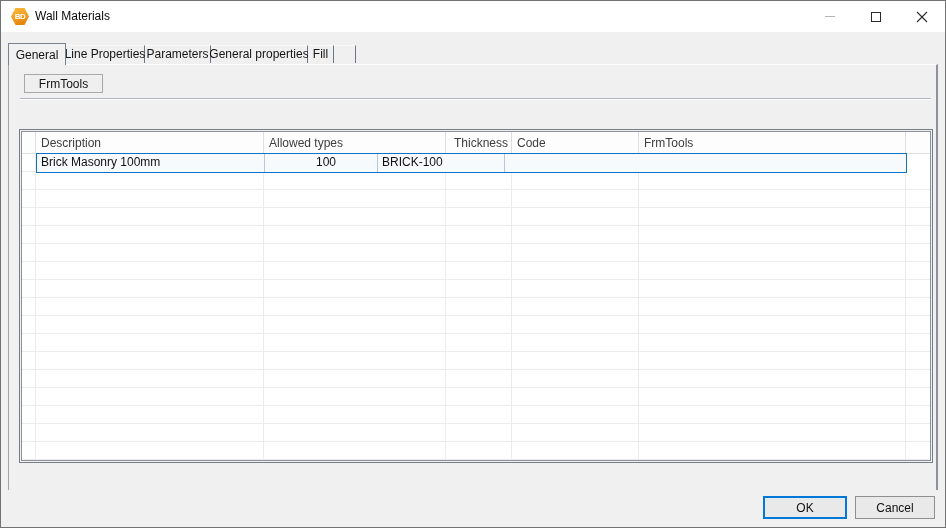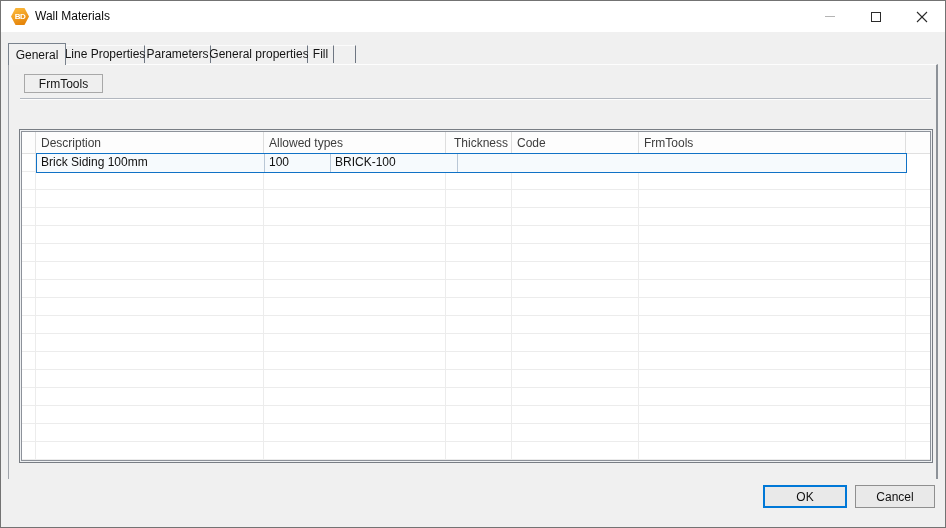--- a/index.html
+++ b/index.html
@@ -42,21 +42,21 @@
   .erow{height:18px;display:flex;border-bottom:1px solid #ececec;}
   .ecell{border-right:1px solid #ececec;height:100%;}
   .ecell.fill{flex:1;border-right:none;}
 
   
   .statusbar{position:absolute;left:0;bottom:0;width:100%;height:26px;background:#f0f0f0;border-top:1px solid #fafafa;}
   .pageind{position:absolute;left:7px;top:0;height:26px;line-height:26px;color:#1b1b1b;}
   .status-divider{position:absolute;left:126px;top:1px;height:24px;width:2px;border-left:1px solid #c9c9c9;border-right:1px solid #fdfdfd;}
 
   
-  .footer{position:absolute;left:0;bottom:12px;width:100%;height:36px;background:#f0f0f0;}
+  .footer{position:absolute;left:0;bottom:1px;width:100%;height:36px;background:#f0f0f0;}
   .btn{position:absolute;top:6px;height:23px;background:#e9e9e9;font-family:"Liberation Sans",sans-serif;font-size:12px;color:#101010;display:flex;align-items:center;justify-content:center;padding:0;}
   .btn-ok{left:762px;width:84px;border:2px solid #0078d7;}
   .btn-cancel{left:854px;width:80px;border:1px solid #8f8f8f;}
 </style>
 </head>
 <body>
 
 <div class="window">
 
   <div class="titlebar">
@@ -102,22 +102,22 @@
             <div class="hcell" style="width: 228px;">Description</div>
             <div class="hcell" style="width: 182px;">Allowed types</div>
             <div class="hcell" style="width: 66px; text-align: center;">Thickness</div>
             <div class="hcell" style="width: 127px;">Code</div>
             <div class="hcell" style="width: 267px;">FrmTools</div>
             <div class="hcell fill"></div>
           </div>
         <div class="rowwrap">
           <div class="basecell"></div>
           <div class="selrow" id="selrow" style="border-color: rgb(16, 114, 198);">
-              <div class="cell" style="width: 228px;">Brick Siding 100mm</div>
-              <div class="cell" style="width: 66px;">100</div>
+              <div class="cell" style="width: 228px;">Brick Masonry 100mm</div>
+              <div class="cell" style="width: 66px; margin-left: 47px;">100</div>
               <div class="cell" style="width: 127px;">BRICK-100</div>
               <div class="cell" style="width: 267px;"></div>
             </div>
         </div>
         <div id="emptyrows">
             <div class="erow">
               <div class="ecell" style="width: 14px;"></div>
               <div class="ecell" style="width: 228px;"></div>
               <div class="ecell" style="width: 182px;"></div>
               <div class="ecell" style="width: 66px;"></div>

